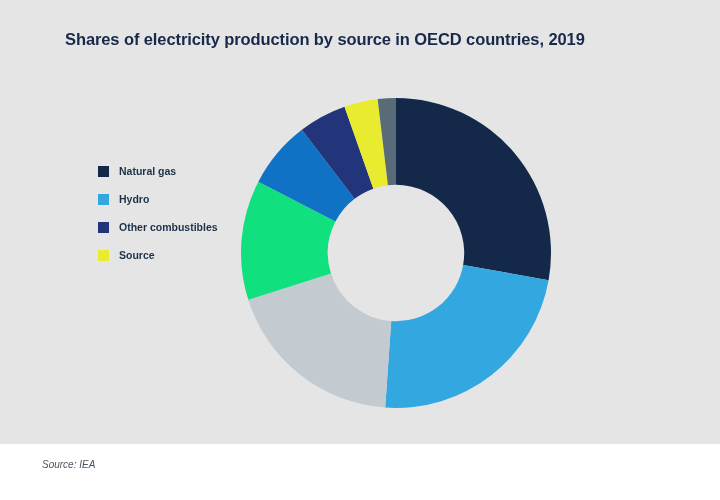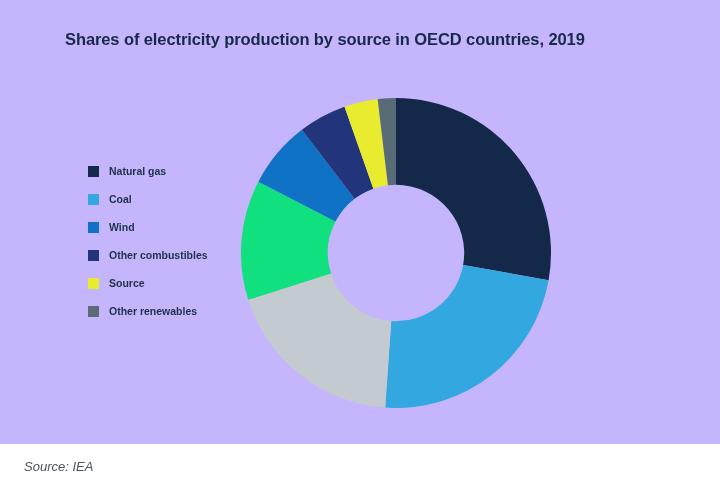--- a/index.html
+++ b/index.html
@@ -11,36 +11,36 @@
     height: 500px;
     background: #ffffff;
     font-family: "Liberation Sans", sans-serif;
     overflow: hidden;
     position: relative;
   }
   #page {
     position: relative;
     width: 720px;
     height: 444px;
-    background: #c4b5fd;
+    background: #e5e5e5;
   }
   #chart-title {
     position: absolute;
     left: 65px;
     top: 30px;
     width: 620px;
     font-size: 16.5px;
     font-weight: bold;
     color: #17294a;
     letter-spacing: -0.1px;
     line-height: 1.2;
   }
   #legend {
     position: absolute;
-    left: 88px;
+    left: 98px;
     top: 157px;
     width: 160px;
   }
   .legend-item {
     display: flex;
     align-items: center;
     height: 28px;
   }
   .legend-swatch {
     width: 11px;
@@ -61,58 +61,50 @@
     width: 310px;
     height: 310px;
   }
   #donut-svg {
     display: block;
     width: 310px;
     height: 310px;
   }
   #source-note {
     position: absolute;
-    left: 24px;
+    left: 42px;
     top: 459px;
-    font-size: 13px;
+    font-size: 10px;
     font-style: italic;
     color: #4a5560;
   }
 </style>
 </head>
 <body>
 
 <div id="page">
 
   <div id="chart-title">Shares of electricity production by source in OECD countries, 2019</div>
 
   <div id="legend">
       <div class="legend-item">
         <span class="legend-swatch" style="background: rgb(20, 41, 74);"></span>
         <span class="legend-label">Natural gas</span>
       </div>
       <div class="legend-item">
         <span class="legend-swatch" style="background: rgb(50, 167, 224);"></span>
-        <span class="legend-label">Coal</span>
-      </div>
-      <div class="legend-item">
-        <span class="legend-swatch" style="background: rgb(15, 114, 196);"></span>
-        <span class="legend-label">Wind</span>
+        <span class="legend-label">Hydro</span>
       </div>
       <div class="legend-item">
         <span class="legend-swatch" style="background: rgb(34, 53, 122);"></span>
         <span class="legend-label">Other combustibles</span>
       </div>
       <div class="legend-item">
         <span class="legend-swatch" style="background: rgb(232, 235, 46);"></span>
         <span class="legend-label">Source</span>
-      </div>
-      <div class="legend-item">
-        <span class="legend-swatch" style="background: rgb(90, 107, 120);"></span>
-        <span class="legend-label">Other renewables</span>
       </div>
     </div>
 
   <div id="donut-wrap">
     <svg id="donut-svg" viewBox="0 0 310 310">
       <g id="donut-slices">
           <path d="M 155 0 A 155 155 0 0 1 307.5979928960377 182.181842544258 L 222.14311687425658 166.9600107194735 A 68.2 68.2 0 0 0 155 86.8 Z" fill="#14294a"></path>
           <path d="M 307.5979928960377 182.181842544258 A 155 155 0 0 1 144.18774656966056 309.62242779027275 L 150.24260849065064 223.03386822772 A 68.2 68.2 0 0 0 222.14311687425658 166.9600107194735 Z" fill="#32a7e0"></path>
           <path d="M 144.18774656966056 309.62242779027275 A 155 155 0 0 1 7.255446492093199 201.86733306631885 L 89.992396456521 175.6216265491803 A 68.2 68.2 0 0 0 150.24260849065064 223.03386822772 Z" fill="#c3cbd0"></path>
           <path d="M 7.255446492093199 201.86733306631885 A 155 155 0 0 1 17.38861530385776 83.66903335850307 L 94.45099073369741 123.61437467774135 A 68.2 68.2 0 0 0 89.992396456521 175.6216265491803 Z" fill="#10e07e"></path>

